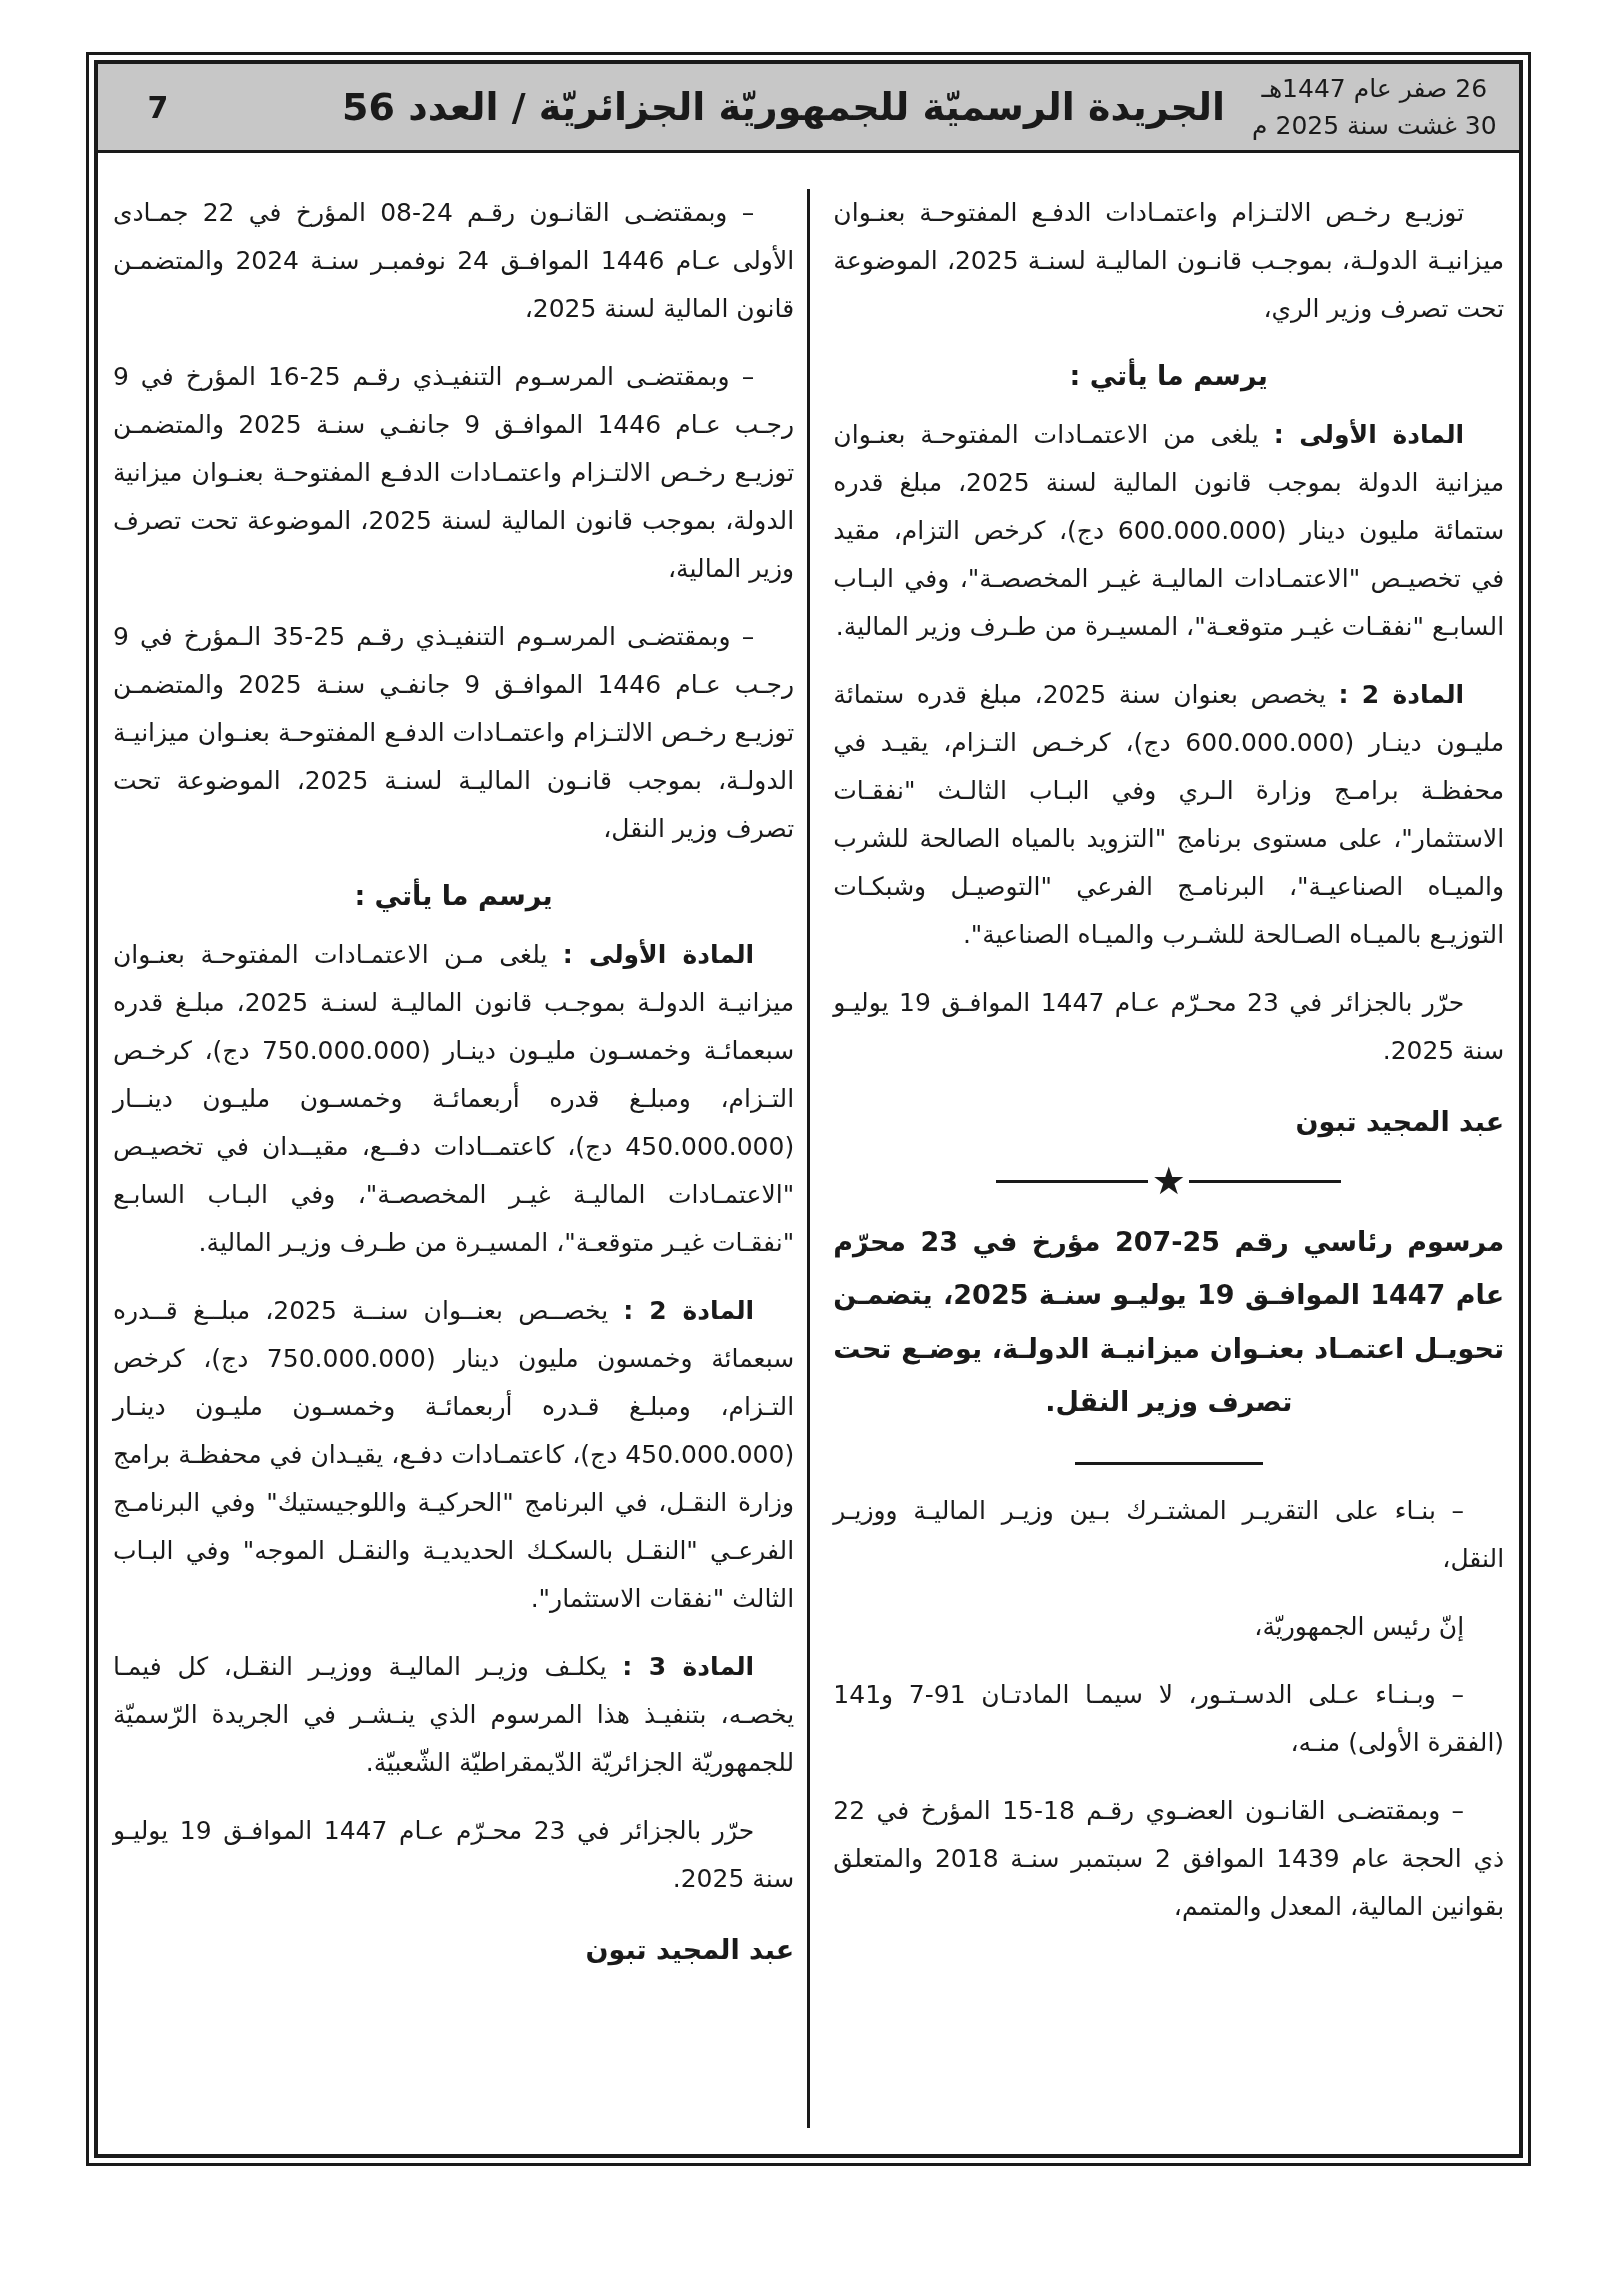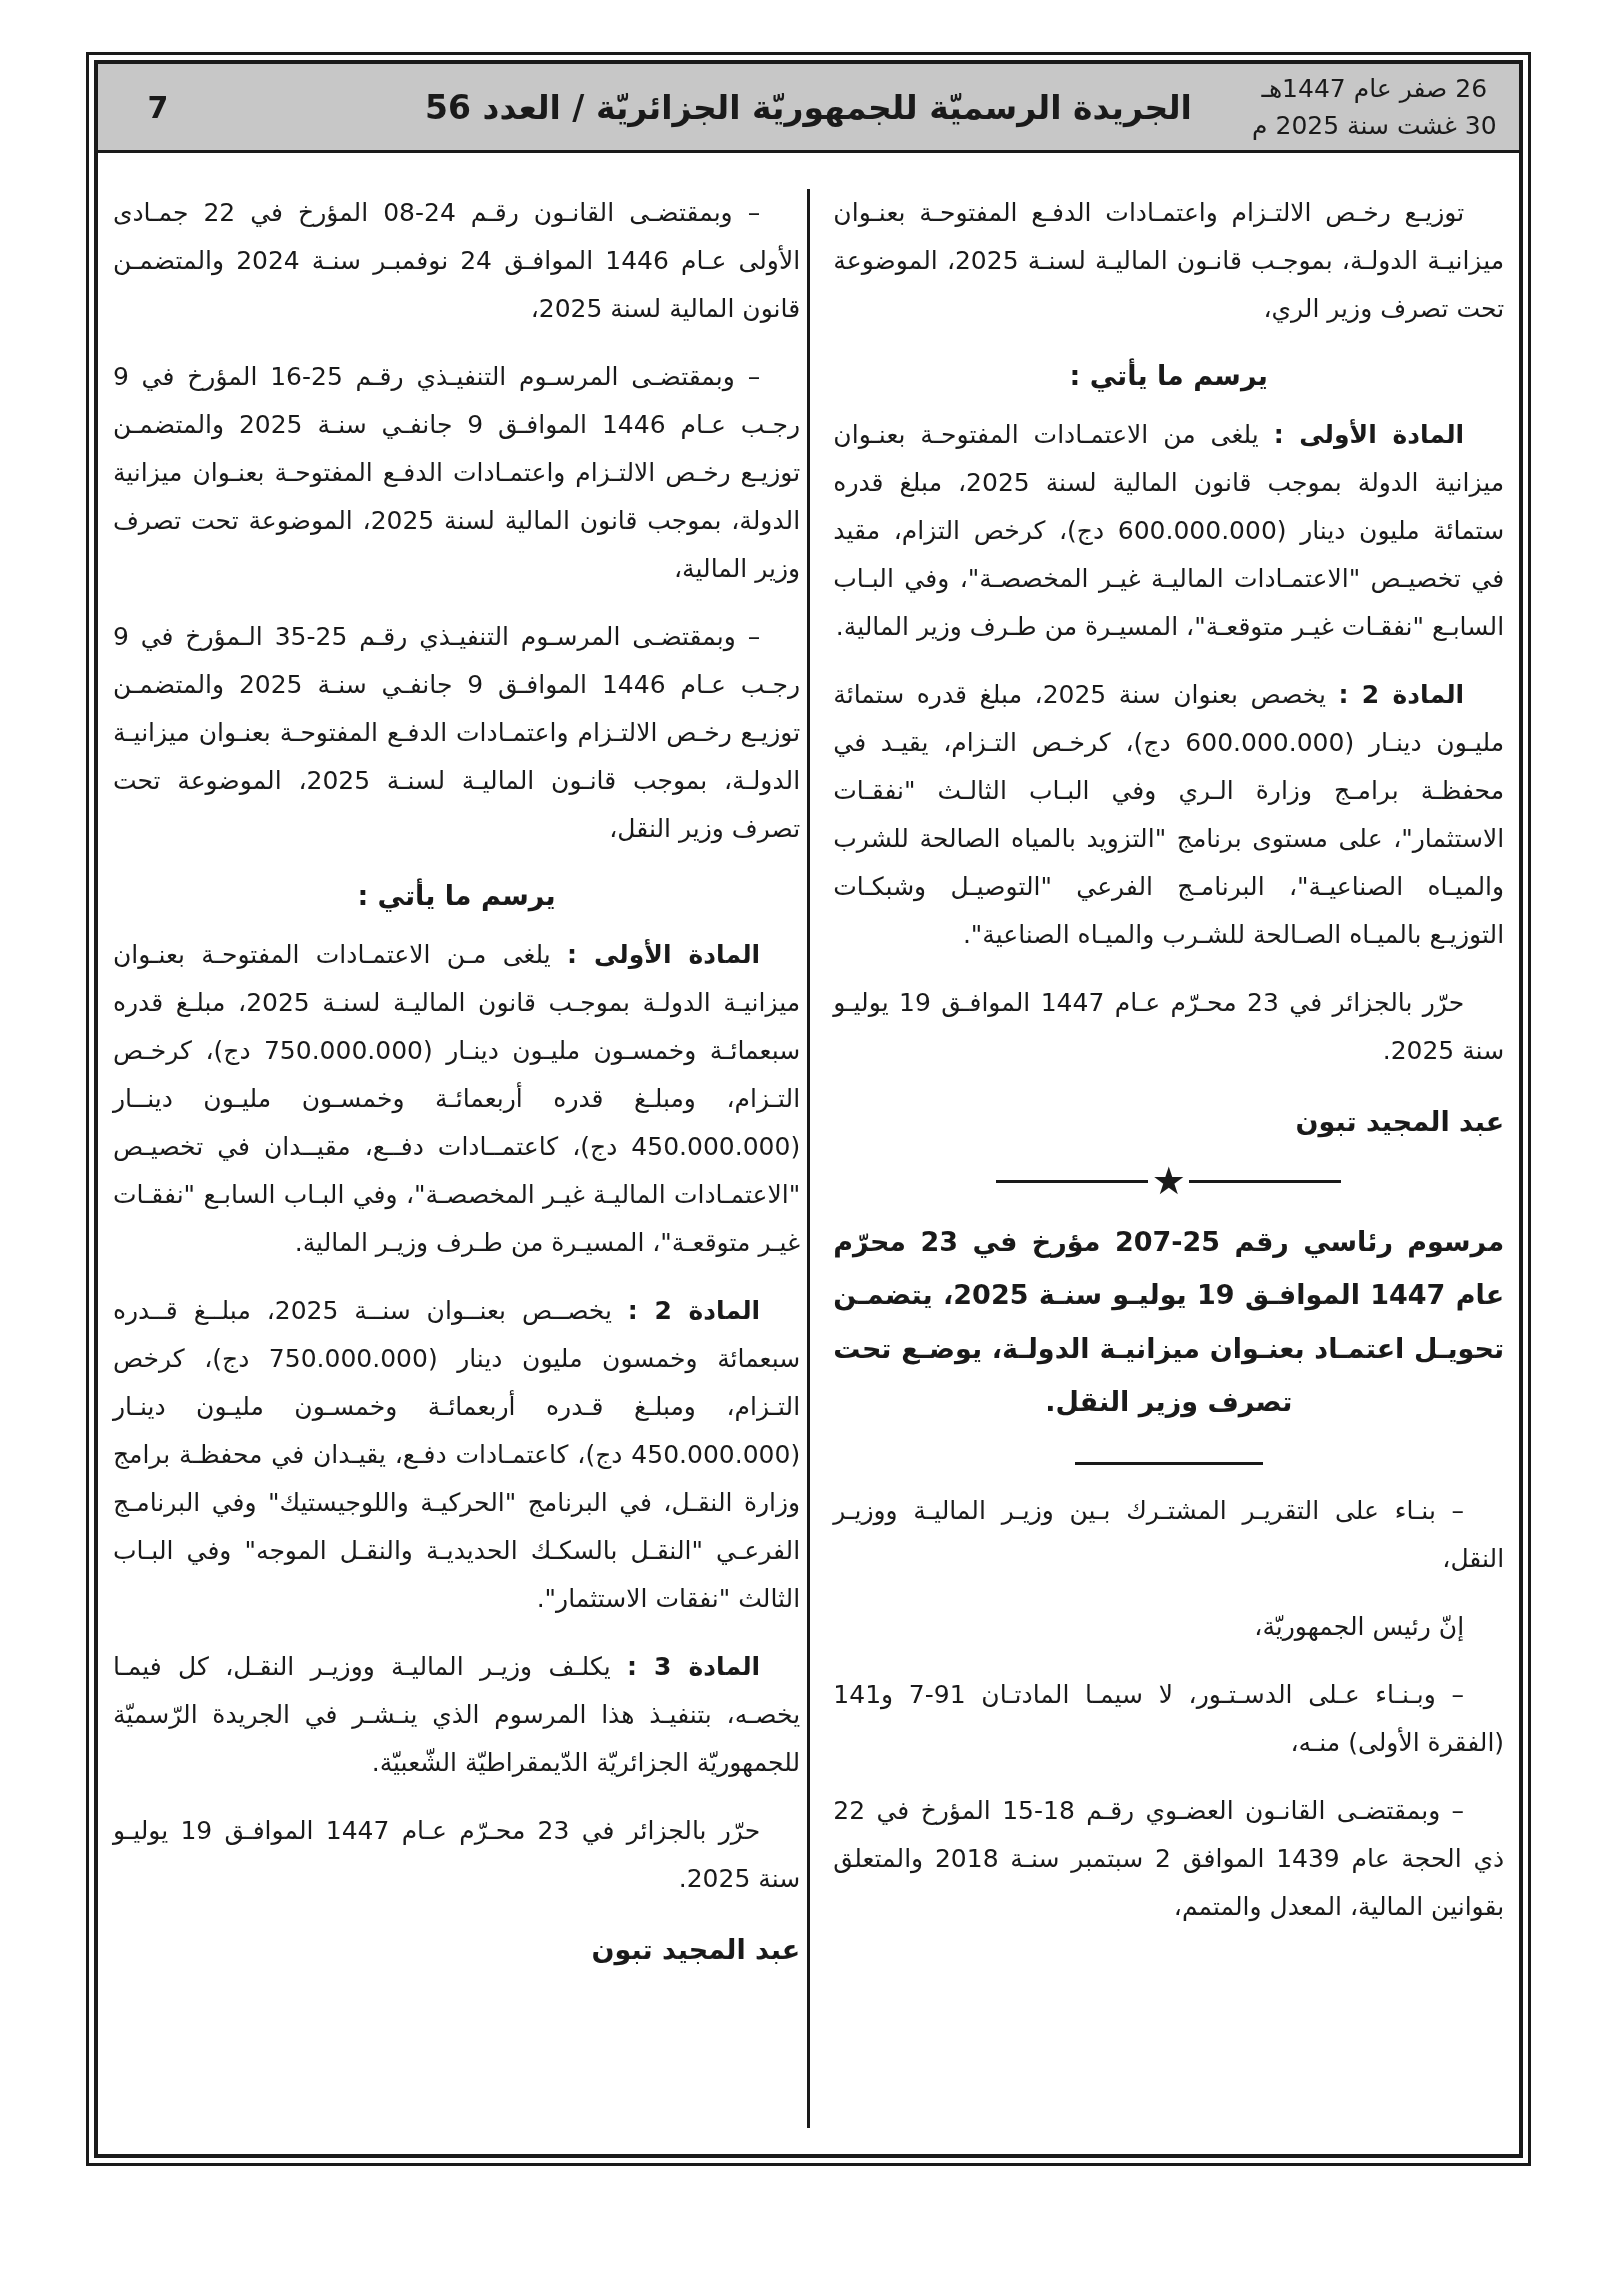--- a/index.html
+++ b/index.html
@@ -47,21 +47,21 @@
   .band-dates {
     justify-self: start;
     font-weight: normal;
     font-size: 25px;
     line-height: 1.5;
     text-align: center;
     white-space: nowrap;
   }
   .band-title {
     font-weight: bold;
-    font-size: 33px;
+    font-size: 38px;
     text-align: center;
     padding: 0 27px;
     white-space: nowrap;
   }
   .band-page-num {
     justify-self: end;
     font-weight: bold;
     font-size: 30px;
     padding: 0 27px;
   }
@@ -69,21 +69,21 @@
     flex: 1;
     display: flex;
     padding: 36px 14.5px 14.5px;
     overflow: hidden;
   }
   .col {
     width: 50%;
     box-sizing: border-box;
   }
   .col-right { padding-left: 23.5px; }
-  .col-left  { padding-right: 7px; }
+  .col-left  { padding-right: 13px; }
   .divider {
     flex: 0 0 2.7px;
     width: 2.7px;
     background: #1a1a1a;
     margin-bottom: 11px;
   }
   .para {
     margin: 20px 0 0;
     font-size: 25px;
     line-height: 1.92;

